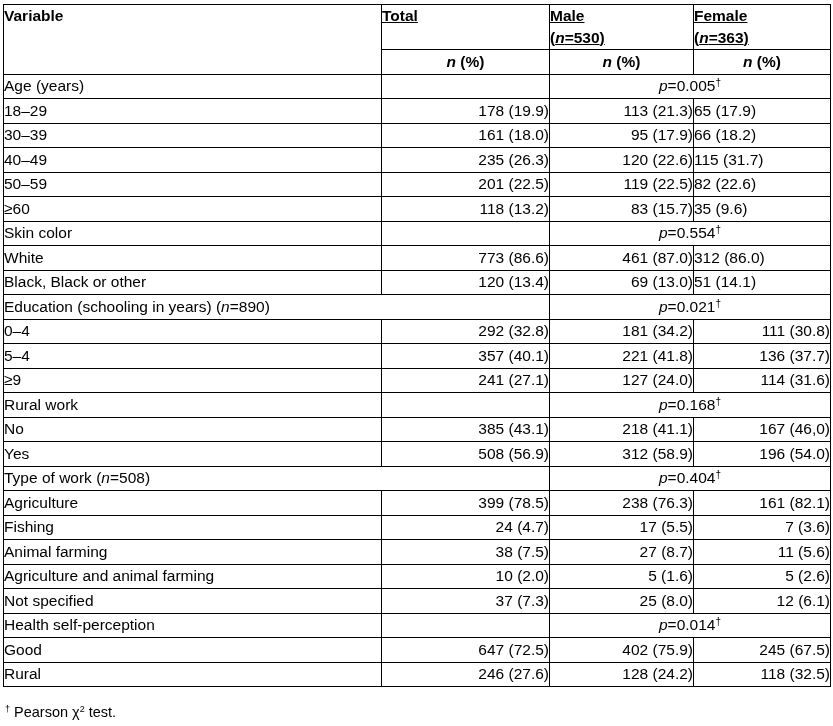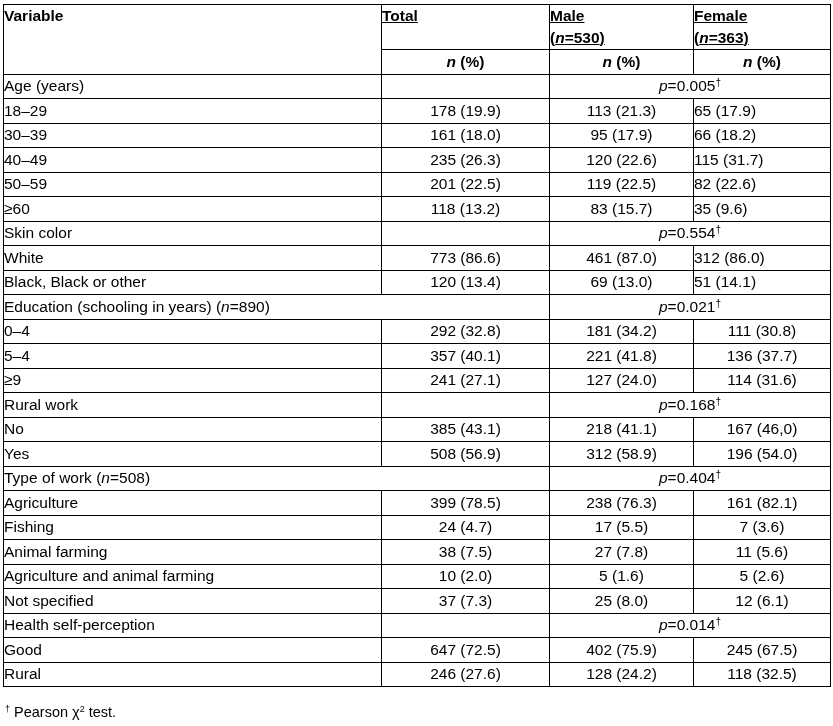--- a/index.html
+++ b/index.html
@@ -25,21 +25,21 @@
   #tbl col.c-male { width: 144px; }
   #tbl col.c-fem { width: 137px; }
 
   th.h-var { text-align: left; padding-left: 9px; vertical-align: top; font-weight: bold; padding-top: 2px; }
   th.h-grp { text-align: left; vertical-align: top; font-weight: bold; line-height: 19px; padding-top: 3px; height: 40px; text-decoration: underline; }
   th.h-sub { text-align: center; font-weight: bold; height: 23px; }
   th.h-sub i, th.h-grp i { font-style: italic; }
 
   td.cat { text-align: left; padding-left: 9px; margin-left: 38px; }
   td.sub { text-align: left; padding-left: 22px; }
-  td.num { text-align: center; }
+  td.num { text-align: right; }
   td.num-left { text-align: left; padding-left: 12px; }
   td.pval { text-align: center; }
   td.pval i { font-style: italic; }
   sup.dag { font-size: 10px; vertical-align: 5px; line-height: 0; }
 
   #footnote {
     position: absolute; left: 5px; top: 703px;
     font-size: 14.5px; line-height: 18px; text-align: center;
   }
   #footnote sup { font-size: 9px; vertical-align: 5px; line-height: 0; }
@@ -177,21 +177,21 @@
       </tr>
       <tr>
         <td class="sub">Fishing</td>
         <td class="num">24 (4.7)</td>
         <td class="num">17 (5.5)</td>
         <td class="num">7 (3.6)</td>
       </tr>
       <tr>
         <td class="sub">Animal farming</td>
         <td class="num">38 (7.5)</td>
-        <td class="num">27 (7.8)</td>
+        <td class="num">27 (8.7)</td>
         <td class="num">11 (5.6)</td>
       </tr>
       <tr>
         <td class="sub">Agriculture and animal farming</td>
         <td class="num">10 (2.0)</td>
         <td class="num">5 (1.6)</td>
         <td class="num">5 (2.6)</td>
       </tr>
       <tr>
         <td class="sub">Not specified</td>

